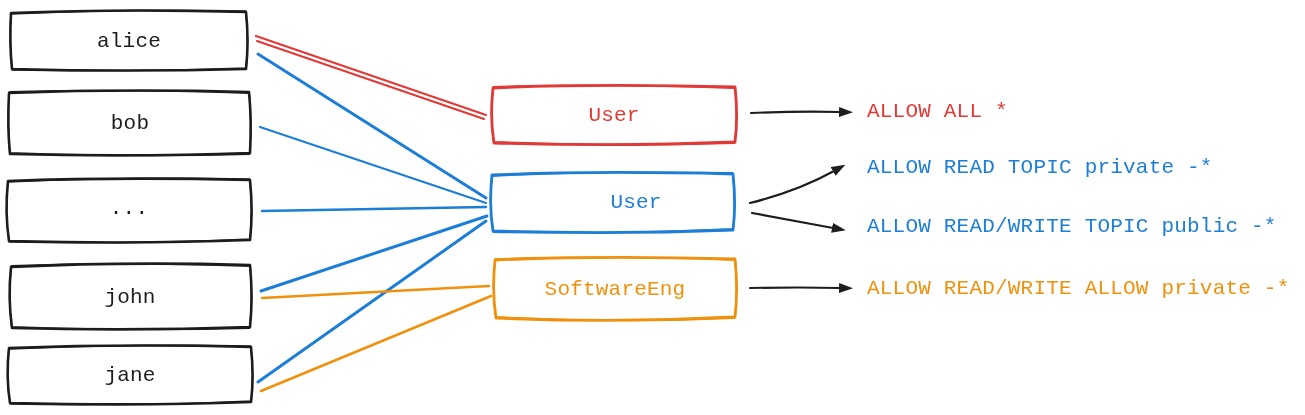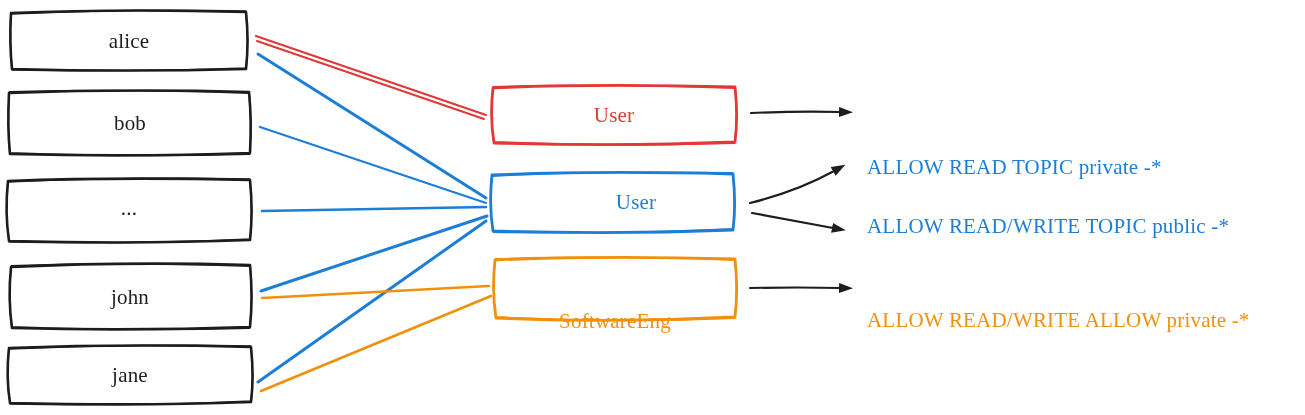--- a/index.html
+++ b/index.html
@@ -1,32 +1,32 @@
 <!DOCTYPE html>
 <html style="--red: #e23936; --blue: #1c7ed6; --orange: #f0910d; --ink: #1d1d1d; --bg: #ffffff;"><head>
 <meta charset="utf-8">
 <style>
   :root{
     --red:#e23936; --blue:#1c7ed6; --orange:#f0910d; --ink:#1d1d1d; --bg:#ffffff;
   }
   html,body{margin:0;padding:0;background:#fff;}
   .canvas{
     position:relative; width:1305px; height:415px; background:var(--bg);
-    font-family:Liberation Serif, serif; overflow:hidden;text-align:center;
+    font-family:Liberation Mono, monospace; overflow:hidden;text-align:center;
   }
   .canvas svg{position:absolute;left:0;top:0;}
   .lbl{
     position:absolute; transform:translate(-50%,-50%);
     font-size:21px; color:var(--ink); white-space:nowrap; letter-spacing:0.2px;
   }
   .perm{
     position:absolute; transform:translateY(-50%);
     font-size:21px; white-space:nowrap; letter-spacing:0.2px;
   }
-  .c-red{color:var(--red);} .c-blue{color:var(--blue);} .c-orange{color:var(--orange);margin-top:32px;}
+  .c-red{color:var(--red);} .c-blue{color:var(--blue);} .c-orange{color:var(--orange);}
 </style>
 </head>
 <body>
 
 <div class="canvas">
 
   <svg width="1305" height="415" viewBox="0 0 1305 415">
     <defs>
       <marker id="ah" markerUnits="userSpaceOnUse" markerWidth="16" markerHeight="12" refX="1" refY="5" orient="auto">
         <path d="M0,0 L14,5 L0,10 Z" fill="#1d1d1d"></path>
@@ -91,17 +91,18 @@
   <div class="lbl" style="left:129px;top:41px">alice</div>
   <div class="lbl" style="left:130px;top:123px">bob</div>
   <div class="lbl" style="left:129px;top:208px">...</div>
   <div class="lbl" style="left:130px;top:297px">john</div>
   <div class="lbl" style="left:130px;top:375px">jane</div>
 
   <div class="lbl c-red" style="left:614px;top:115px">User</div>
   <div class="lbl c-blue" style="left:636px;top:202px">User</div>
   <div class="lbl c-orange" style="left:615px;top:289px">SoftwareEng</div>
 
+  <div class="perm c-red" style="left:867px;top:111px">ALLOW ALL *</div>
   <div class="perm c-blue" style="left:867px;top:167px">ALLOW READ TOPIC private -*</div>
   <div class="perm c-blue" style="left:867px;top:226px">ALLOW READ/WRITE TOPIC public -*</div>
   <div class="perm c-orange" style="left:867px;top:288px">ALLOW READ/WRITE ALLOW private -*</div>
 
 </div>
 
 </body></html>

